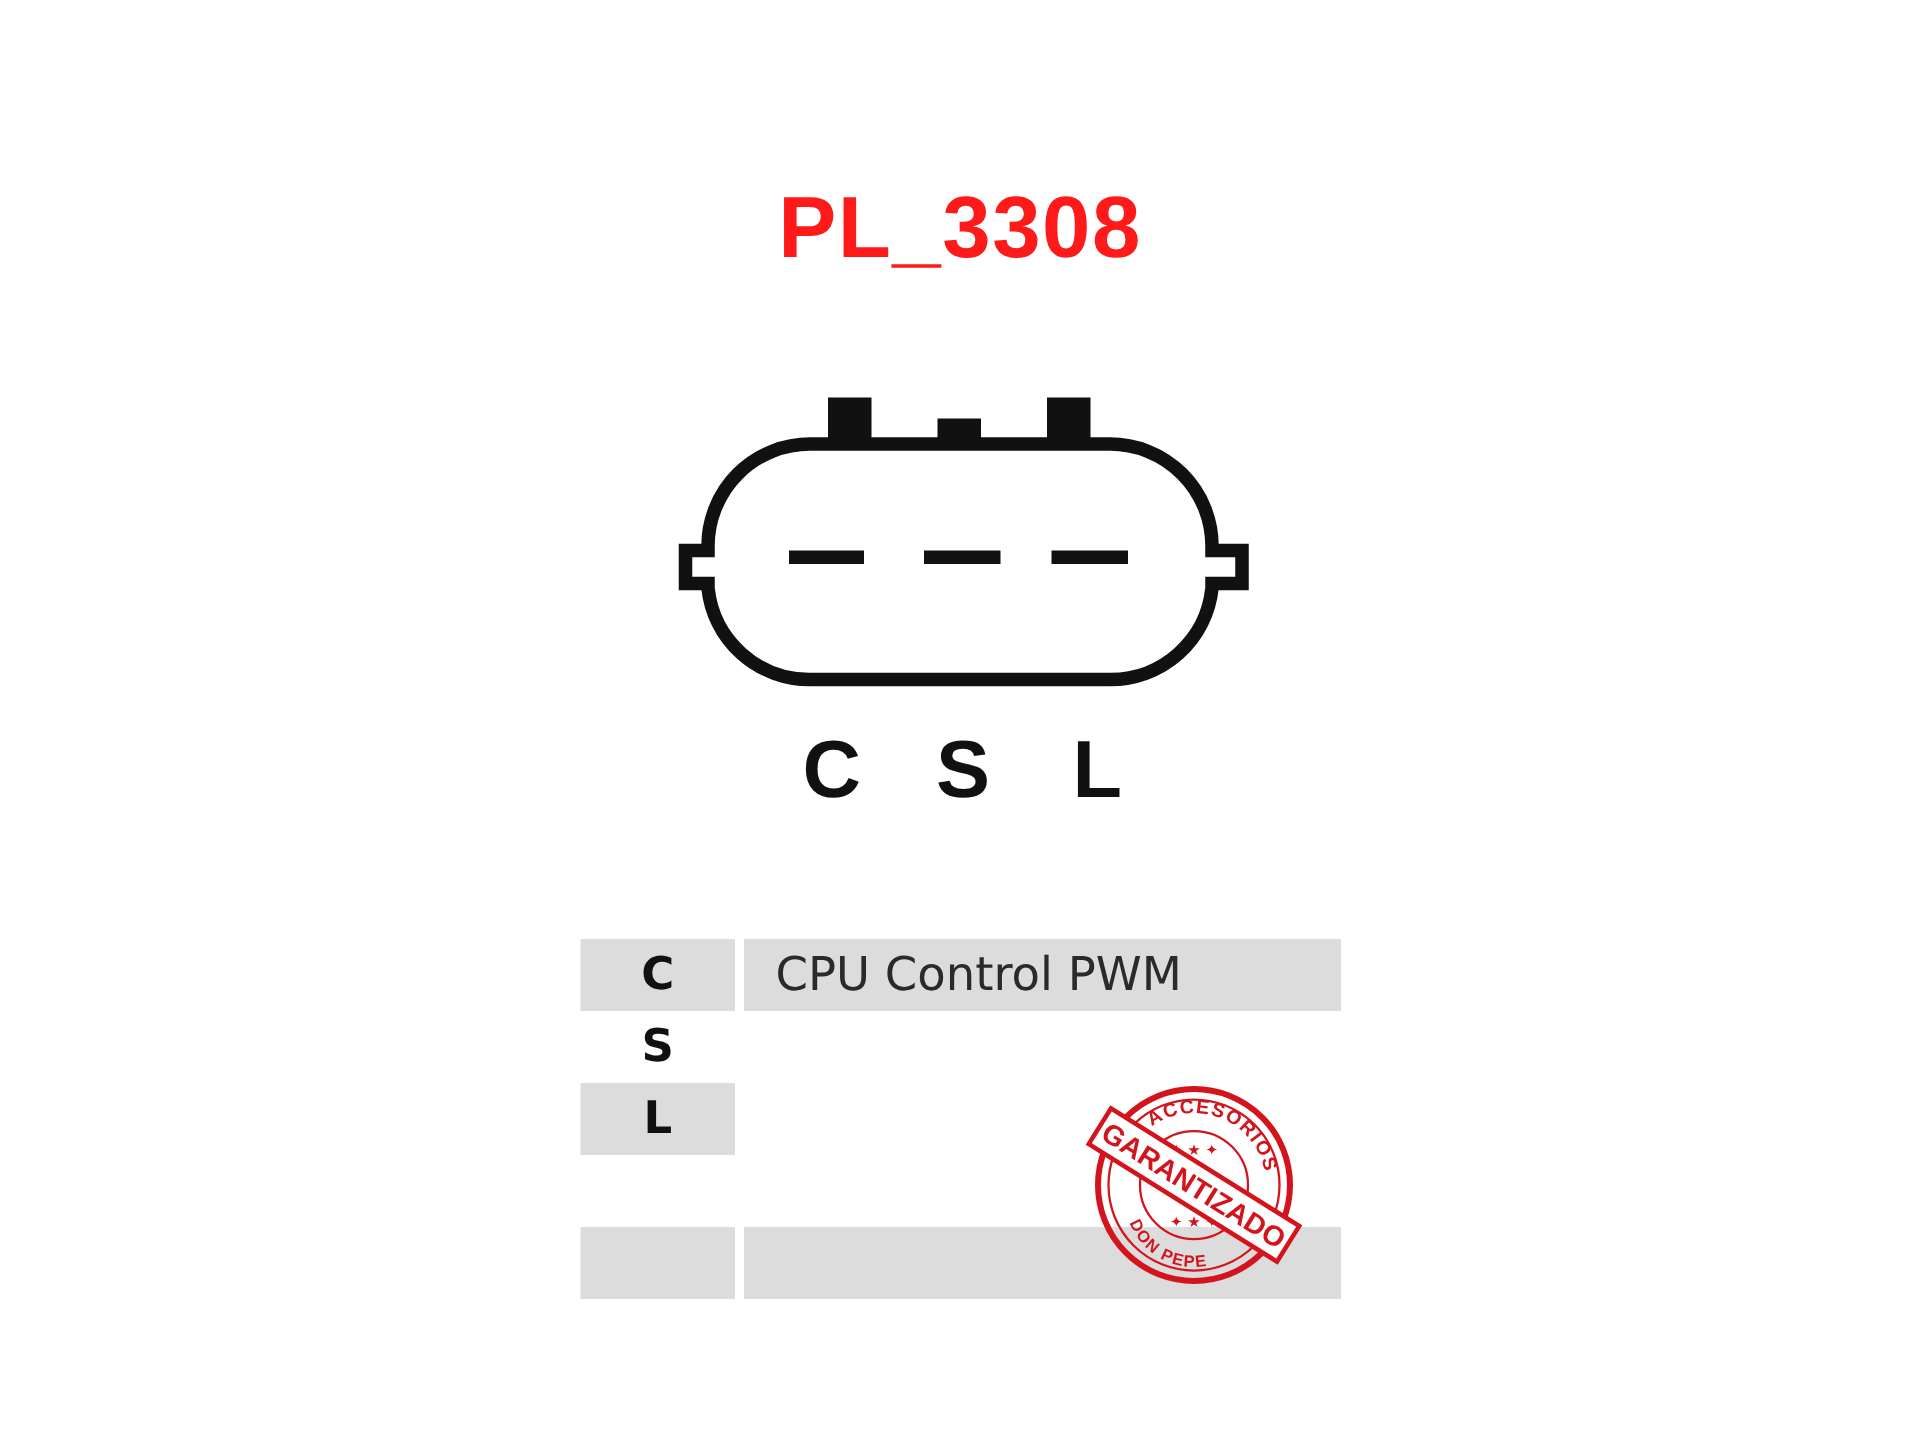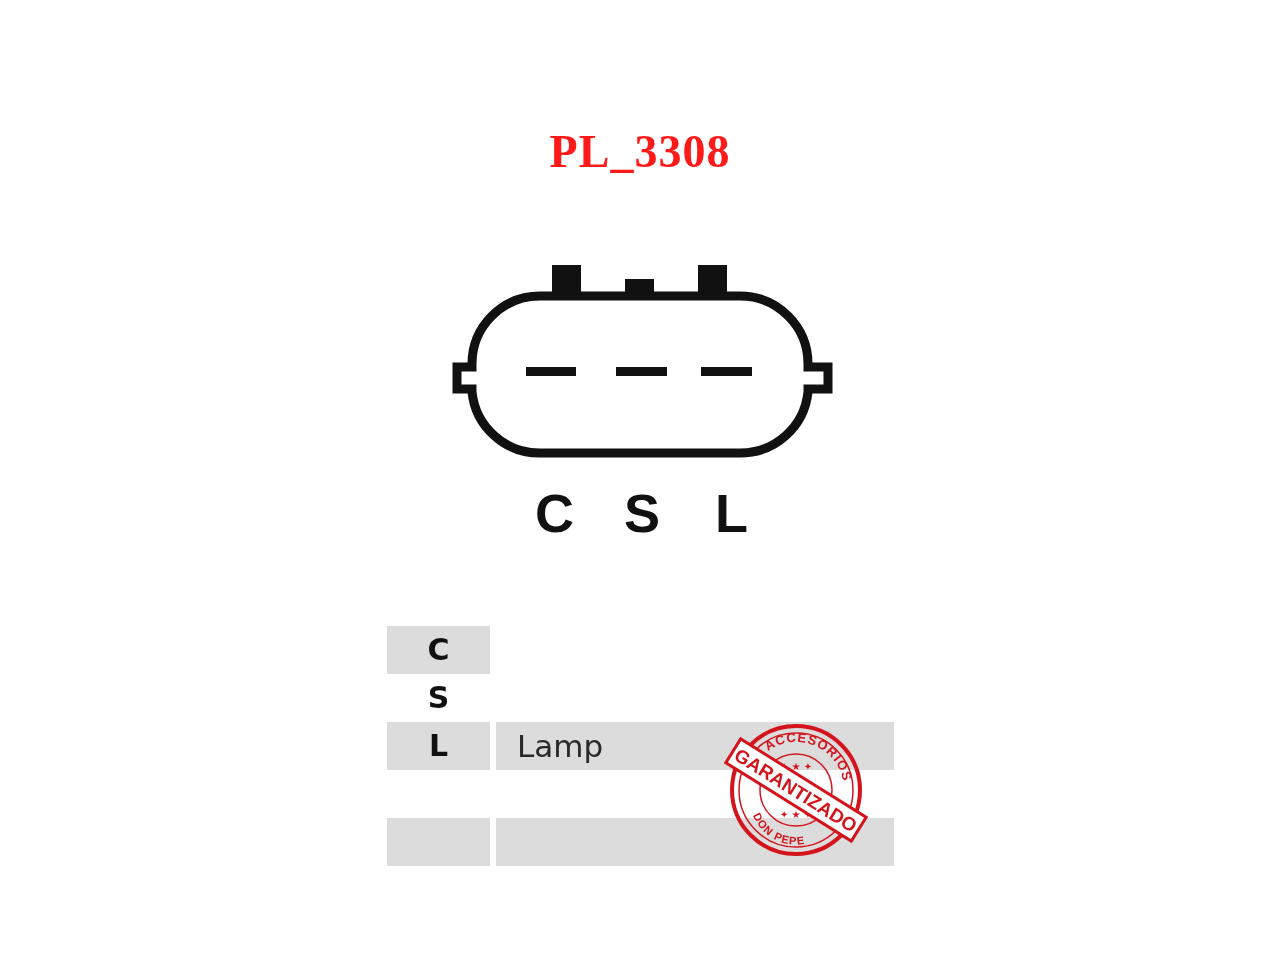--- a/index.html
+++ b/index.html
@@ -1,17 +1,17 @@
 <!DOCTYPE html>
 <html><head>
 <meta charset="utf-8">
 <style>
   html, body { margin:0; padding:0; background:#ffffff; }
   body { width:1280px; height:960px; position:relative; overflow:hidden; font-family:"DejaVu Sans", sans-serif; }
-  .title { position:absolute; left:0; width:1280px; top:112px; text-align:center; color:#ff1a1a; font-family:Liberation Serif, serif; font-weight:bold; font-size:46px; letter-spacing:1px; line-height:80px; }
+  .title { position:absolute; left:0; width:1280px; top:112px; text-align:center; color:#ff1a1a; font-family:Liberation Sans, sans-serif; font-weight:bold; font-size:58px; letter-spacing:1px; line-height:80px; }
   .connector { position:absolute; left:440px; top:250px; }
   .pin-labels { position:absolute; top:478px; left:0; width:1280px; height:70px; }
   .pin-label { position:absolute; font-family:"Liberation Sans", sans-serif; font-weight:bold; font-size:54px; color:#111; line-height:70px; }
   .table { position:absolute; left:387px; top:626px; width:507px; }
   .row { position:relative; height:48px; }
   .cell { position:absolute; top:0; height:48px; }
   .row.gray .cell { background:#dcdcdc; }
   .cell.key { left:0; width:103px; text-align:center; font-family:"DejaVu Sans", sans-serif; font-weight:bold; font-size:30px; color:#111; line-height:48px; }
   .cell.val { left:109px; width:398px; font-family:"DejaVu Sans", sans-serif; font-size:31px; color:#2a2a2a; line-height:48px; }
   .cell.val span { padding-left:21px; }
@@ -37,27 +37,27 @@
 
 <div class="pin-labels">
   <span class="pin-label" style="left:535px;">C</span>
   <span class="pin-label" style="left:624px;">S</span>
   <span class="pin-label" style="left:715px;">L</span>
 </div>
 
 <div class="table">
   <div class="row gray">
     <div class="cell key">C</div>
+    <div class="cell val"><span>CPU Control PWM</span></div>
   </div>
   <div class="row">
     <div class="cell key">S</div>
   </div>
   <div class="row gray">
     <div class="cell key">L</div>
-    <div class="cell val"><span>Lamp</span></div>
   </div>
   <div class="row">
     <div class="cell key"></div>
     <div class="cell val"><span></span></div>
   </div>
   <div class="row gray">
     <div class="cell key"></div>
     <div class="cell val"><span></span></div>
   </div>
 </div>

